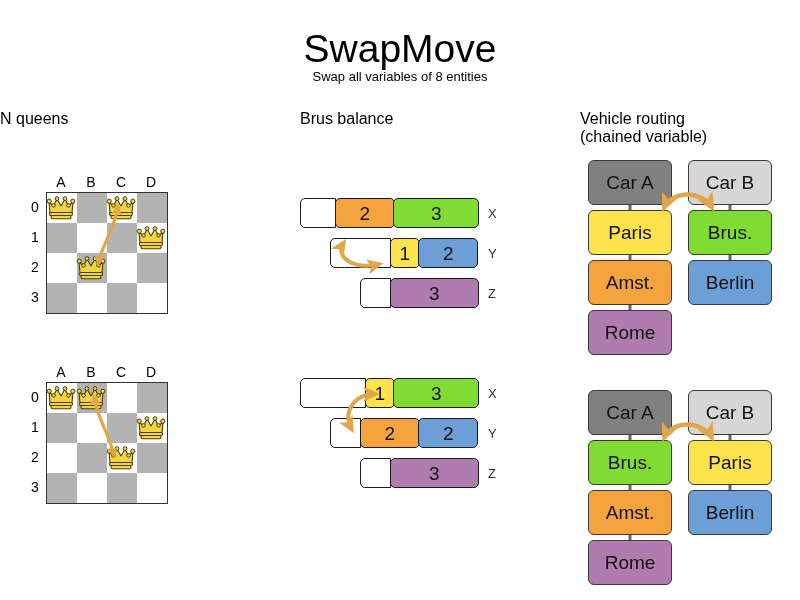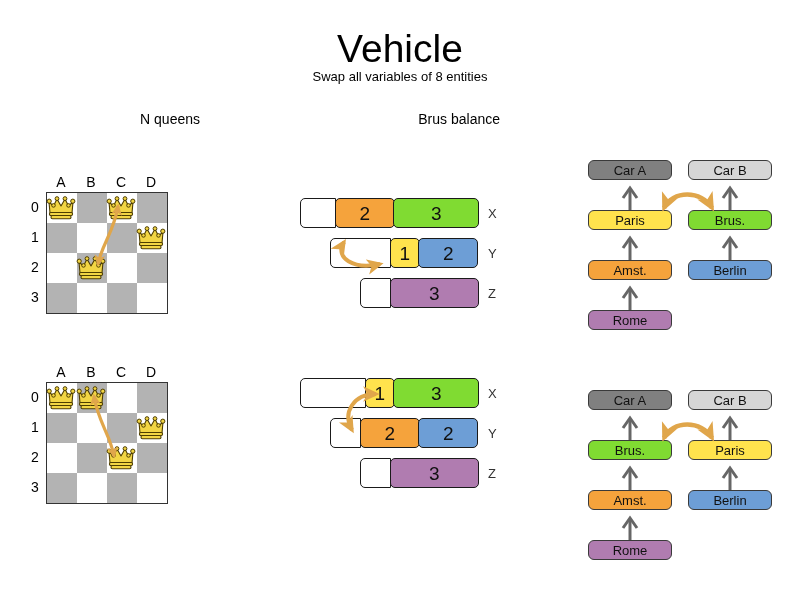--- a/index.html
+++ b/index.html
@@ -3,21 +3,21 @@
 <meta charset="utf-8">
 <style>
   html,body{margin:0;padding:0;background:#fff;}
   body{width:800px;height:600px;position:relative;overflow:hidden;
        font-family:"Liberation Sans","DejaVu Sans",sans-serif;color:#000;}
   .abs{position:absolute;}
 
   
   #title{left:0;top:26px;width:800px;text-align:center;font-size:39px;line-height:46px;font-weight:400;}
   #subtitle{left:0;top:69px;width:800px;text-align:center;font-size:13px;line-height:16px;}
-  .colhead{font-size:14px;line-height:18px;text-align:right;}
+  .colhead{font-size:16px;line-height:18px;text-align:left;}
   #head-nqueens{left:0px;top:110px;width:200px;}
   #head-cloud{left:300px;top:110px;width:200px;}
   #head-vrp{left:580px;top:110px;width:200px;}
 
   
   .board{width:120px;height:120px;border:1px solid #333;box-sizing:content-box;}
   .brow{display:flex;height:30px;}
   .cell{width:30px;height:30px;position:relative;box-sizing:border-box;}
   .cell.w{background:#ffffff;}
   .cell.g{background:#b3b3b3;}
@@ -28,35 +28,37 @@
   .cbar{position:absolute;height:30px;display:flex;}
   .seg{height:30px;box-sizing:border-box;border:1.3px solid #1a1a1a;
        display:flex;align-items:center;justify-content:center;
        font-size:19px;line-height:19px;color:#111;}
   .seg.white{background:#fff;border-radius:5px 0 0 5px;}
   .seg.mid{border-radius:5px;margin-left:-1.3px;}
   .seg.last{border-radius:5px;margin-left:-1.3px;}
   .barlab{position:absolute;font-size:13px;line-height:13px;color:#333;}
 
   
-  .vbox{position:absolute;height:20px;box-sizing:border-box;border:1.6px solid #3a3a3a;
+  .vbox{position:absolute;height:45px;box-sizing:border-box;border:1.6px solid #3a3a3a;
         border-radius:6px;display:flex;align-items:center;justify-content:center;
-        font-size:13px;line-height:19px;color:#111;}
+        font-size:19px;line-height:19px;color:#111;}
 
   svg{display:block;overflow:visible;}
 </style>
 </head>
 <body>
 
-<div class="abs" id="title">Vehicle</div>
+<div class="abs" id="title">SwapMove</div>
 <div class="abs" id="subtitle">Swap all variables of 8 entities</div>
 
 <div class="abs colhead" id="head-nqueens">N queens</div>
 <div class="abs colhead" id="head-cloud">Brus balance</div>
 <div class="abs colhead" id="head-vrp">
+  <div>Vehicle routing</div>
+  <div>(chained variable)</div>
 </div>
 
 <svg width="0" height="0" style="position:absolute">
   <defs>
     <g id="queen-glyph">
       <path d="M2,16 L1,5 L5.5,9 L9,2 L13,9 L17,2 L20.5,9 L25,5 L24,16 Z" fill="#f2d544" stroke="#4d3d00" stroke-width="1.1" stroke-linejoin="round"></path>
       <circle cx="1.2" cy="4.2" r="2.1" fill="#f2d544" stroke="#4d3d00" stroke-width="1"></circle>
       <circle cx="24.8" cy="4.2" r="2.1" fill="#f2d544" stroke="#4d3d00" stroke-width="1"></circle>
       <circle cx="9" cy="1.6" r="1.9" fill="#f2d544" stroke="#4d3d00" stroke-width="1"></circle>
       <circle cx="17" cy="1.6" r="1.9" fill="#f2d544" stroke="#4d3d00" stroke-width="1"></circle>

